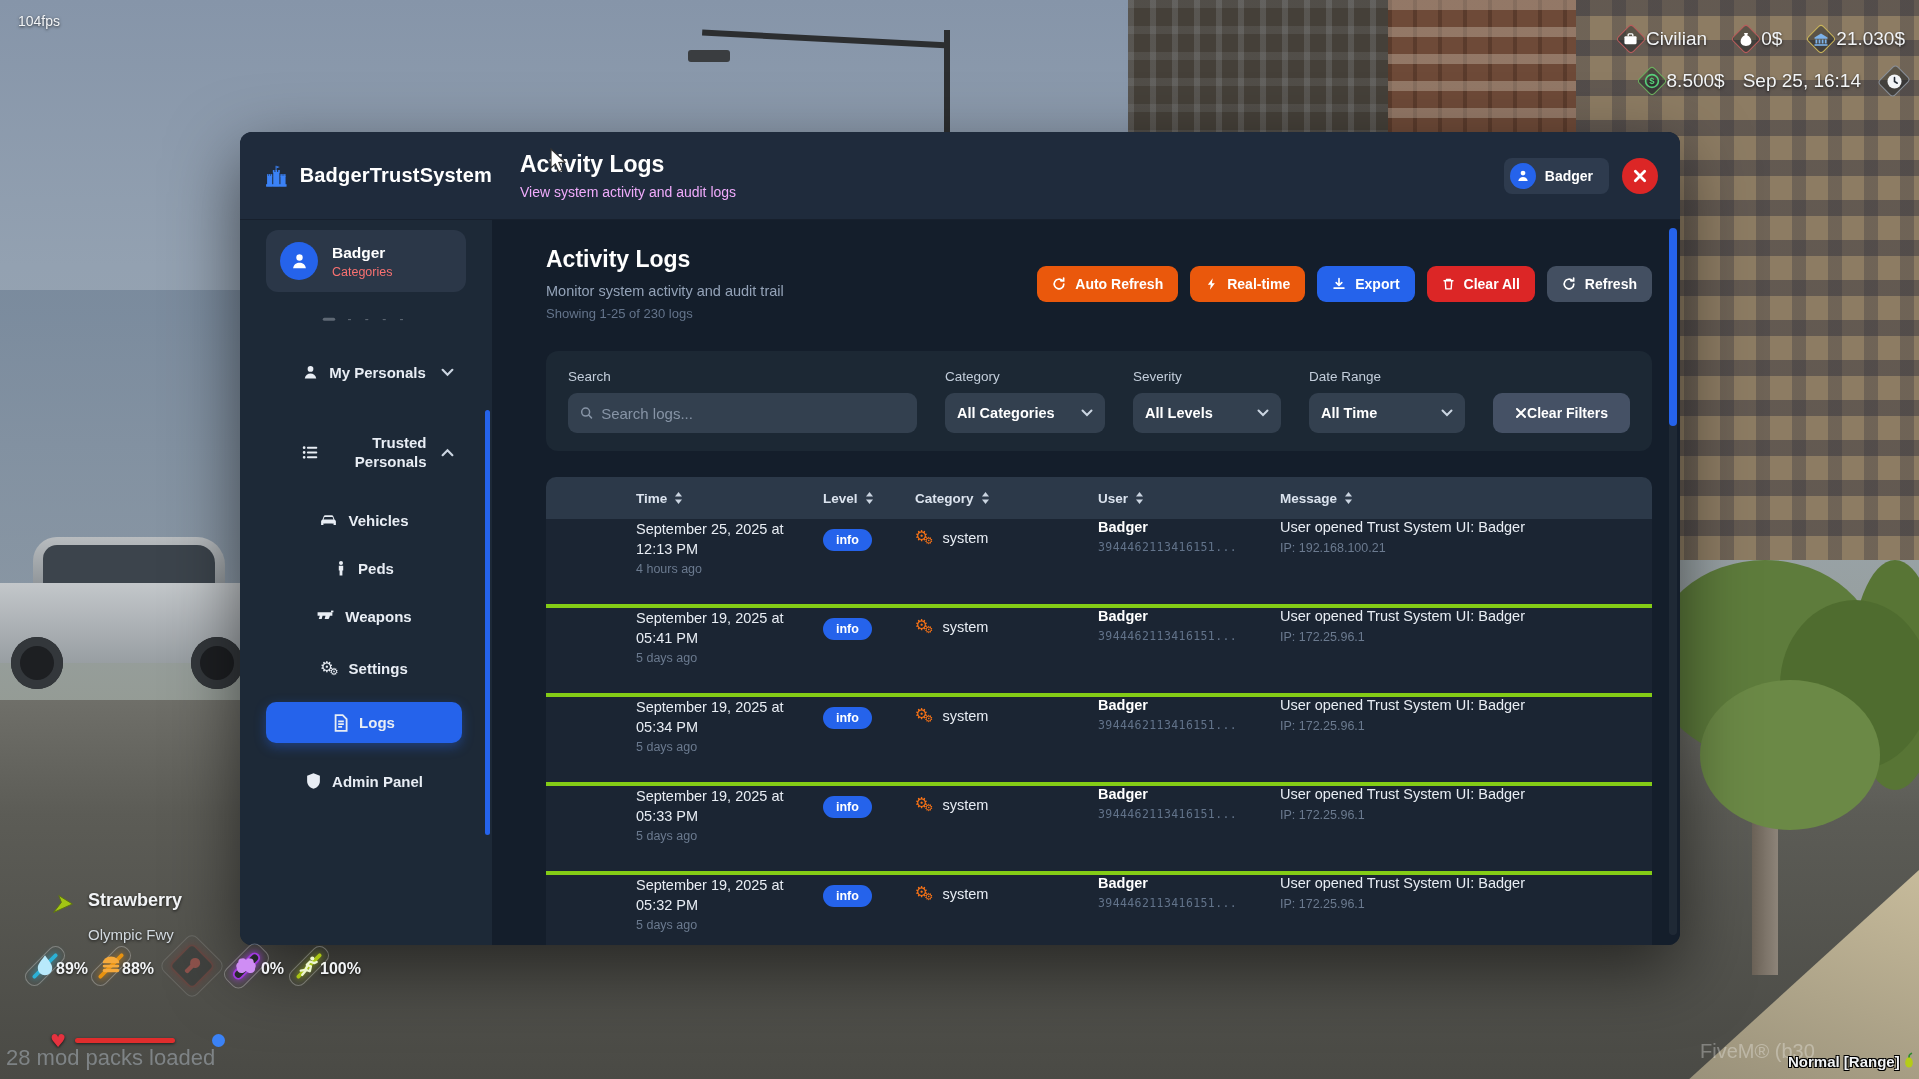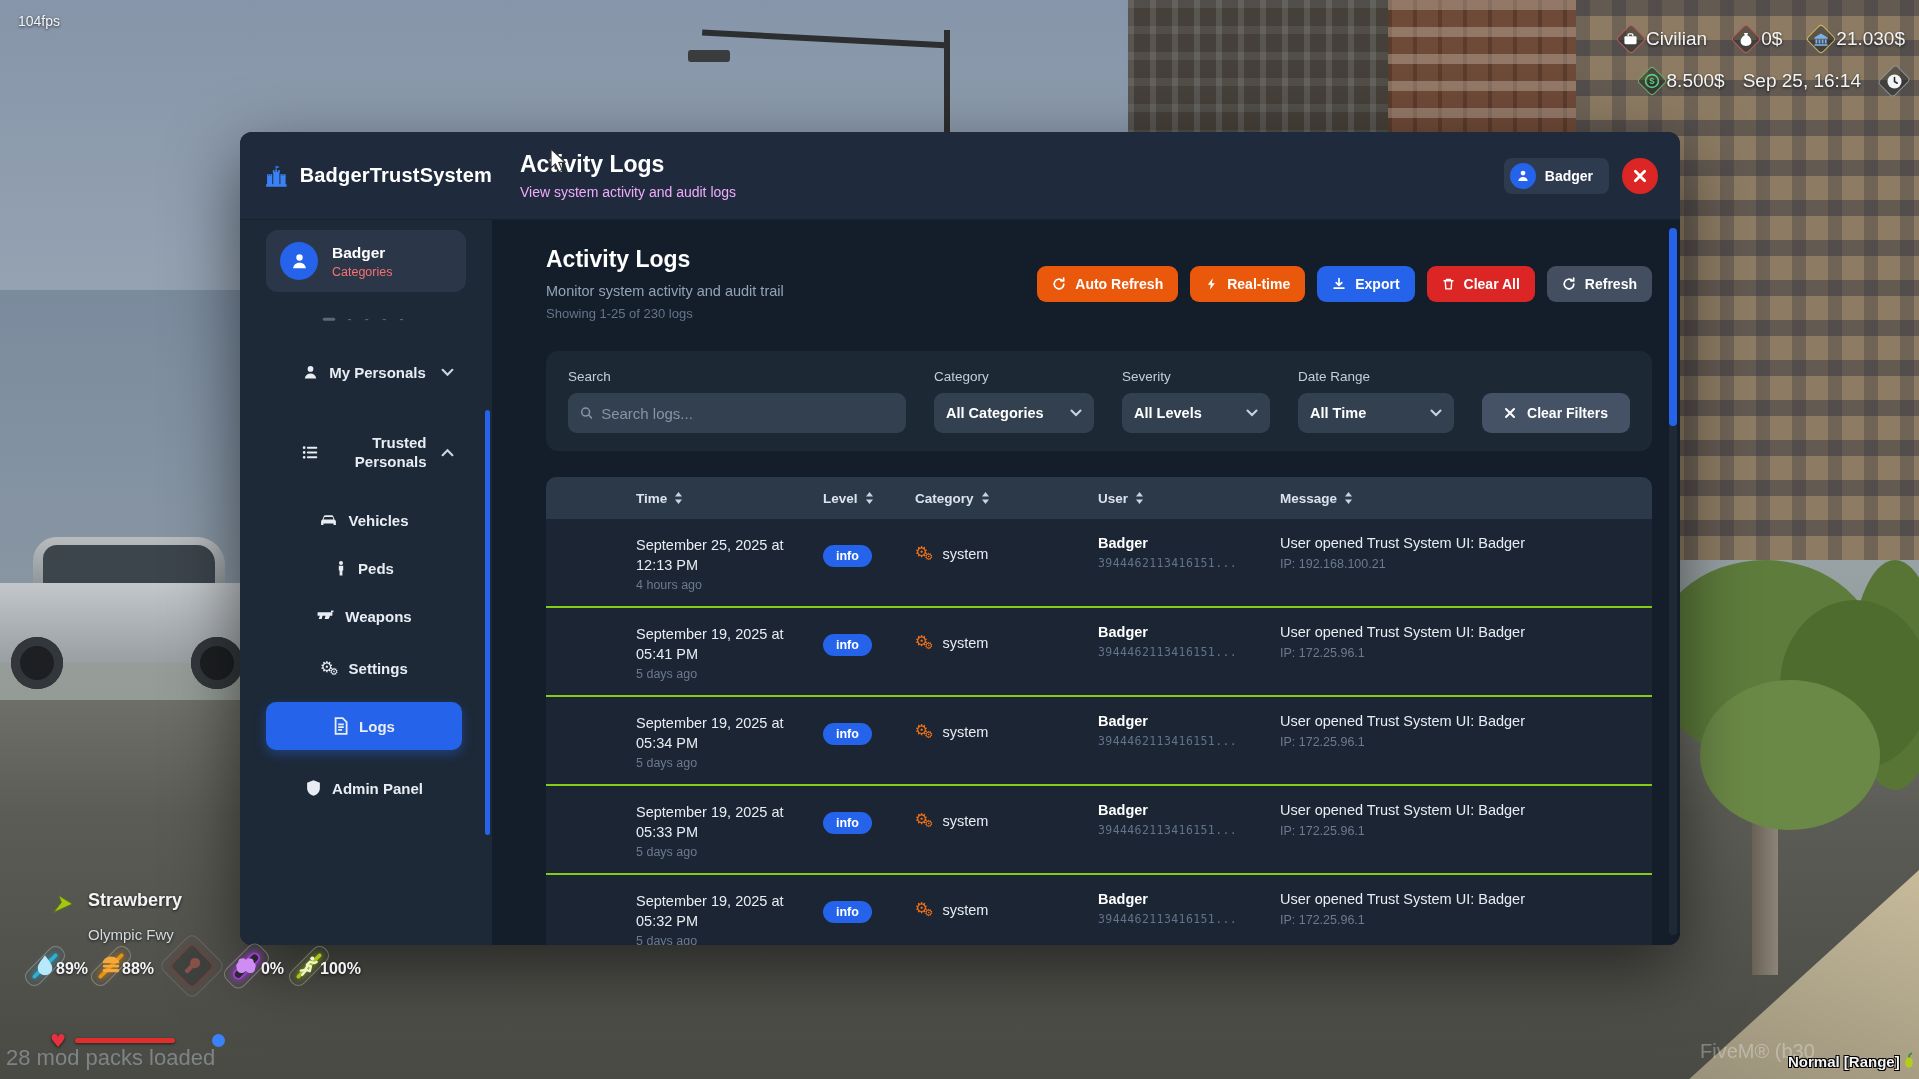--- a/index.html
+++ b/index.html
@@ -102,21 +102,21 @@
   .uc-name{font-size:15.5px;font-weight:bold;color:#fff}
   .uc-role{font-size:12.5px;color:#f87171;margin-top:3px;font-weight:500}
   .side-item{display:flex;align-items:center;justify-content:center;gap:10px;margin:0 30px 6px 26px;
     height:44px;border-radius:10px;color:#e8edf4;font-size:15px;font-weight:bold;position:relative;cursor:pointer}
   .side-item .s-icon{display:inline-flex;align-items:center}
   .side-item .s-chev{position:absolute;right:8px;color:#cbd5e1;display:inline-flex}
   .side-item.faded{opacity:.32;height:30px;margin-bottom:12px;font-size:12px;letter-spacing:5px;font-weight:normal}
   .side-item.tall{height:64px}
   .side-item.tall .s-label{width:98px;text-align:right;line-height:19px}
   .side-item.sub{height:40px;margin-bottom:8px}
-  .side-item.active{background:#2563eb;height:48px;box-shadow:0 4px 12px rgba(37,99,235,.4)}
+  .side-item.active{background:#2563eb;height:41px;box-shadow:0 4px 12px rgba(37,99,235,.4)}
   .si-my-personals{margin-top:16px}
   .si-trusted-personals{margin-top:26px}
   .si-vehicles{margin-top:16px}
   .si-settings{margin-top:10px}
   .si-logs{margin-top:12px}
   .si-admin-panel{margin-top:16px}
   .side-scroll{position:absolute;right:2px;top:190px;width:5px;height:425px;background:#2563eb;border-radius:3px;cursor:pointer}
 
   
   .main{flex:1;background:#141e2b;position:relative;padding:26px 28px 0 54px;min-width:0}
@@ -134,31 +134,31 @@
   .f-group{display:flex;flex-direction:column}
   .f-search{flex:1}
   .f-label{font-size:13.5px;color:#c3cedb;margin-bottom:9px;font-weight:500}
   .f-input{height:40px;background:#33404f;border-radius:9px;display:flex;align-items:center;padding:0 12px;color:#fff}
   .f-input input{background:transparent;border:none;outline:none;color:#e2e8f0;font-size:15px;
     font-family:inherit;width:100%;margin-left:6px}
   .f-input input::placeholder{color:#8794a6}
   .f-select{width:160px;cursor:pointer;font-size:14.5px;font-weight:bold;justify-content:space-between}
   .f-select.w148{width:148px}.f-select.w156{width:156px}
   .clear-btn{height:40px;background:#455165;border:none;border-radius:9px;color:#fff;font-weight:bold;
-    font-size:14px;padding:0 22px;display:inline-flex;align-items:center;gap:11px;cursor:pointer;font-family:inherit}
+    font-size:14px;padding:0 22px;display:inline-flex;align-items:center;cursor:pointer;font-family:inherit}
 
   .logtable{margin-top:26px;border-radius:10px 10px 0 0;overflow:hidden}
   .t-head{display:flex;align-items:center;height:42px;background:#2c3949}
   .th{font-size:13.5px;color:#dbe3ee;font-weight:bold;display:flex;align-items:center;gap:7px;cursor:pointer}
   .cell{flex:0 0 auto}
   .c1{width:90px;padding-left:23px}
   .c2{width:187px}.c3{width:92px}.c4{width:183px}.c5{width:182px}.c6{flex:1;min-width:0}
   .cbx{width:15px;height:15px;background:#fff;border-radius:3px;cursor:pointer}
-  .row{display:flex;align-items:flex-start;background:#1b2533;border-bottom:2px solid #84cc16;
-    height:89px;padding-top:16px}
+  .row{display:flex;align-items:flex-start;background:#1b2533;border-bottom:4px solid #84cc16;
+    height:89px;}
   .row .cbx{margin-top:3px}
   .t-date{font-size:14.5px;color:#e8edf4;font-weight:500;line-height:20px}
   .t-ago{font-size:12.5px;color:#6b7a8f;margin-top:3px}
   .badge{background:#2563eb;color:#fff;font-size:12.5px;font-weight:bold;padding:4px 13px;
     border-radius:999px;display:inline-block;margin-top:10px}
   .cat{display:flex;align-items:center;gap:9px;margin-top:10px;font-size:14.5px;color:#e8edf4}
   .gear-duo{display:inline-flex;color:#f97316;line-height:1}
   .gear-duo .g1{font-size:15px;font-family:"DejaVu Sans",sans-serif}
   .gear-duo .g2{font-size:10px;margin-left:-4px;margin-top:7px;font-family:"DejaVu Sans",sans-serif}
   .side-item .gear-duo{color:#e8edf4}

